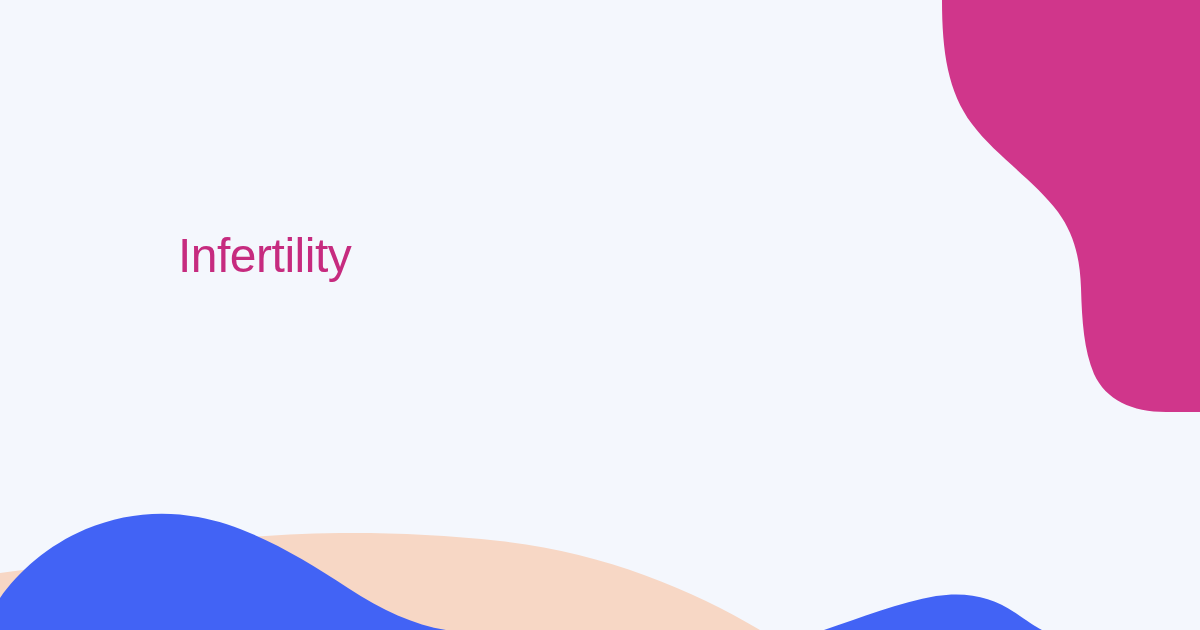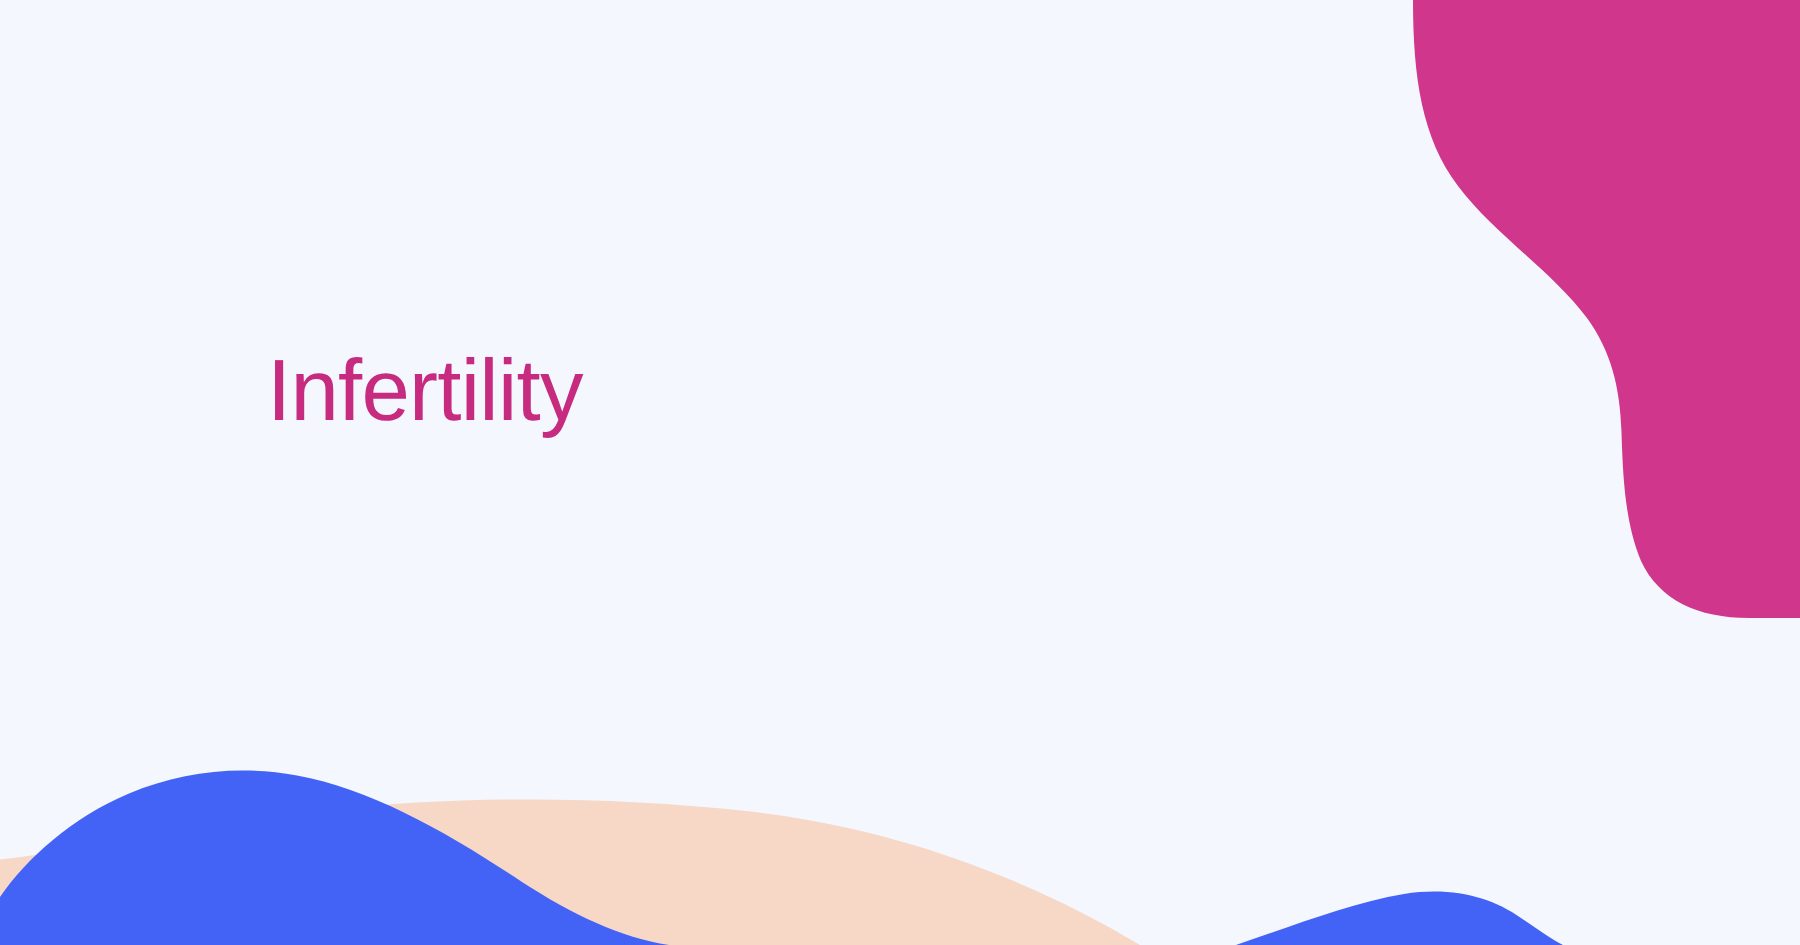--- a/index.html
+++ b/index.html
@@ -41,21 +41,21 @@
     height: 630px;
     display: flex;
     align-items: center;
   }
 
   .page-title {
     position: absolute;
     left: 178px;
     top: 232px;
     font-family: "Liberation Sans", sans-serif;
-    font-size: 58px;
+    font-size: 48px;
     font-weight: 400;
     line-height: 1.0;
     letter-spacing: -0.5px;
     color: #c62b7f;
     white-space: nowrap;
   }
 </style>
 </head>
 <body style="background: rgb(244, 247, 253);">
 

